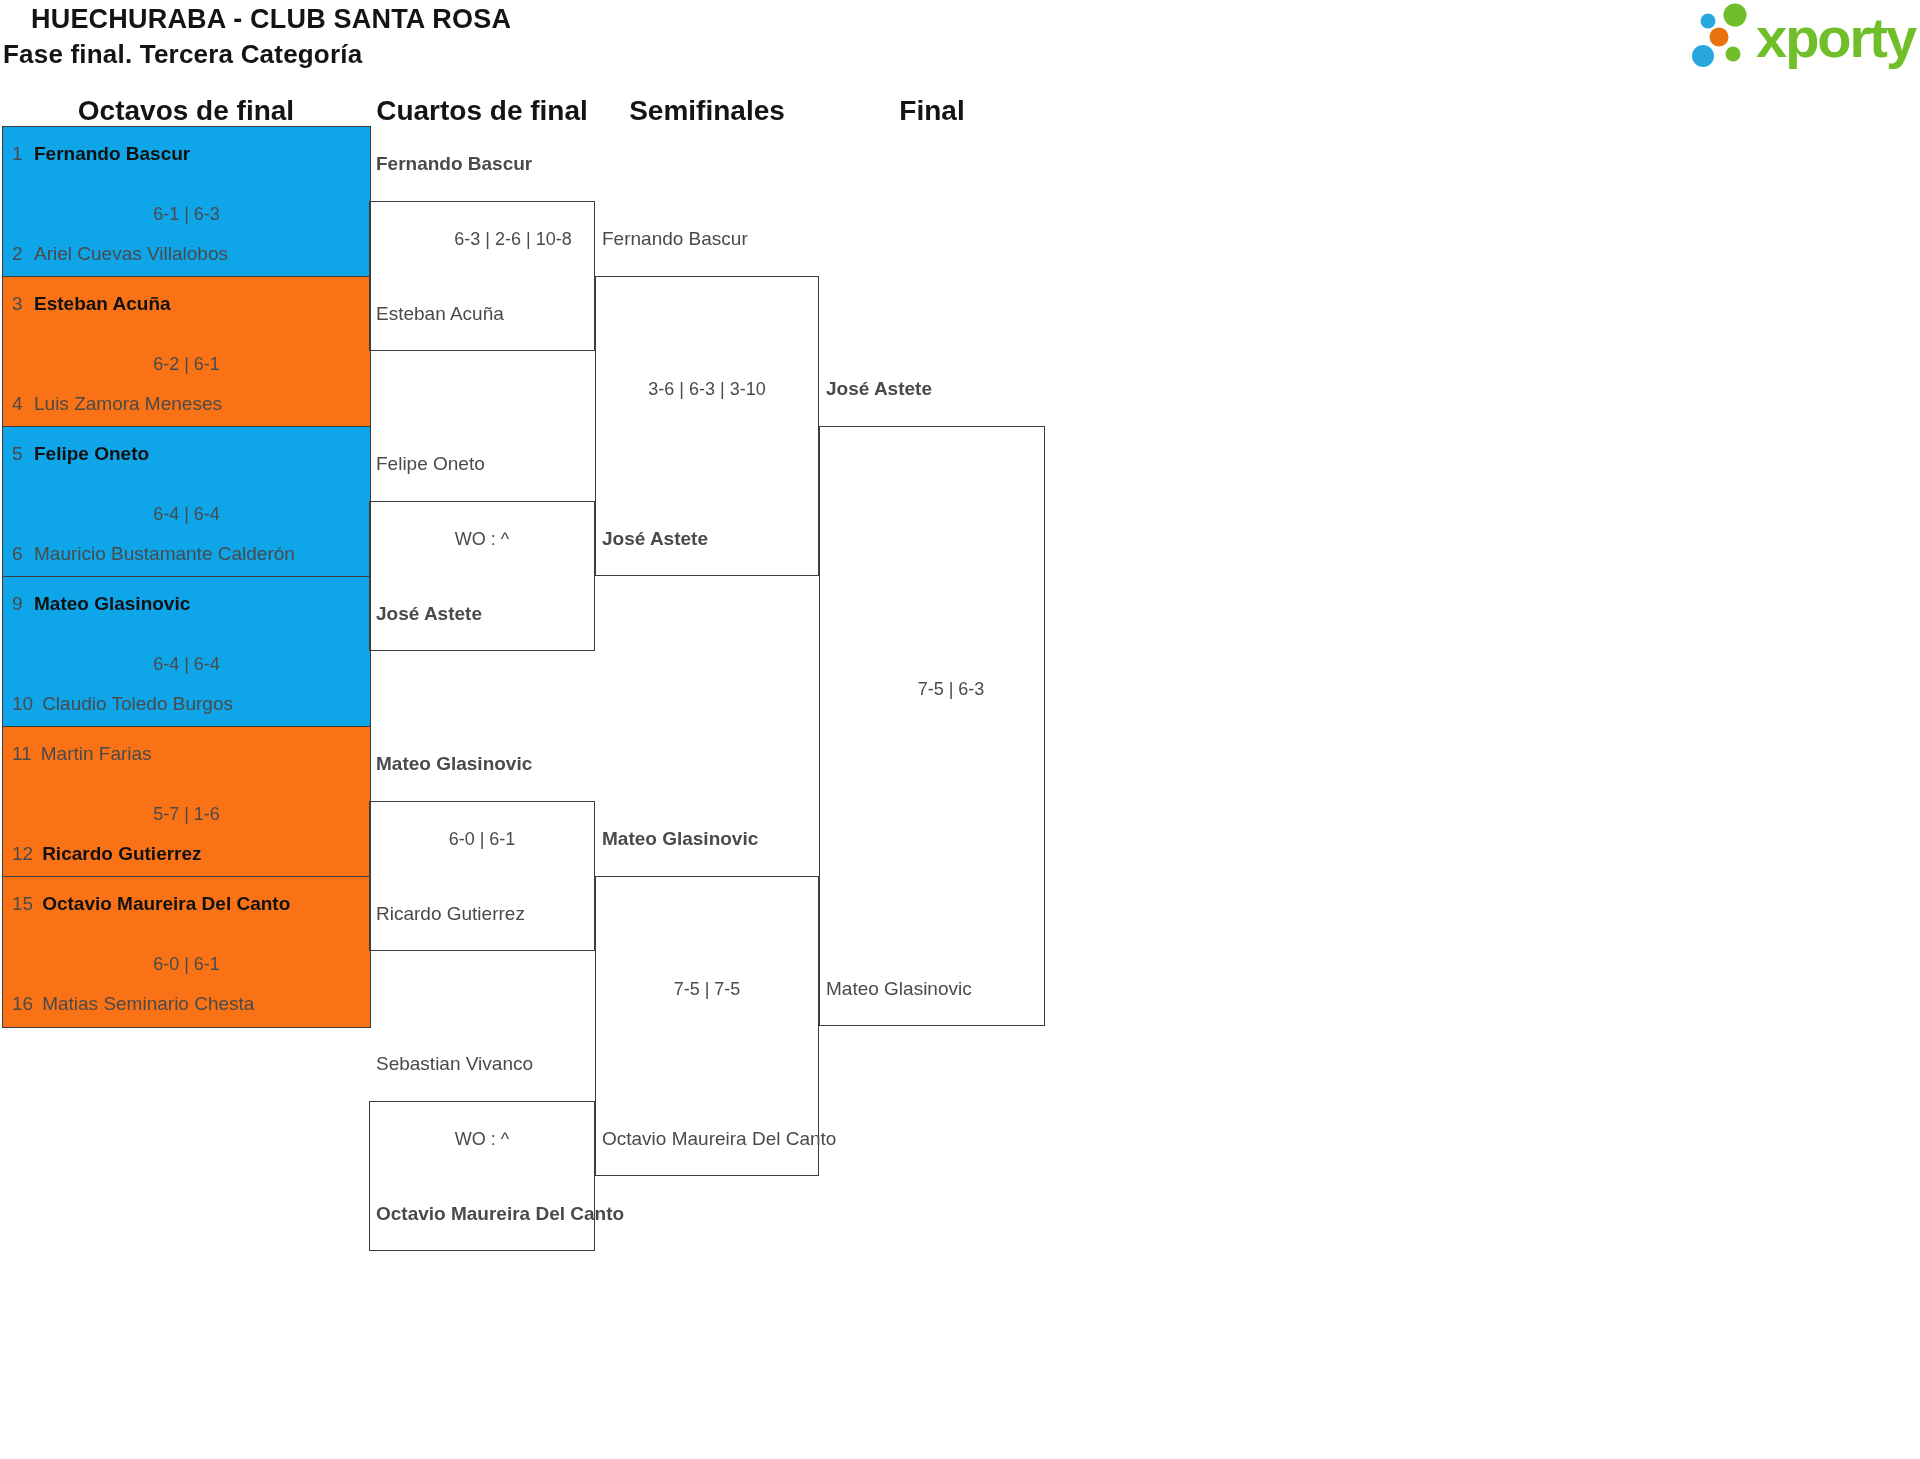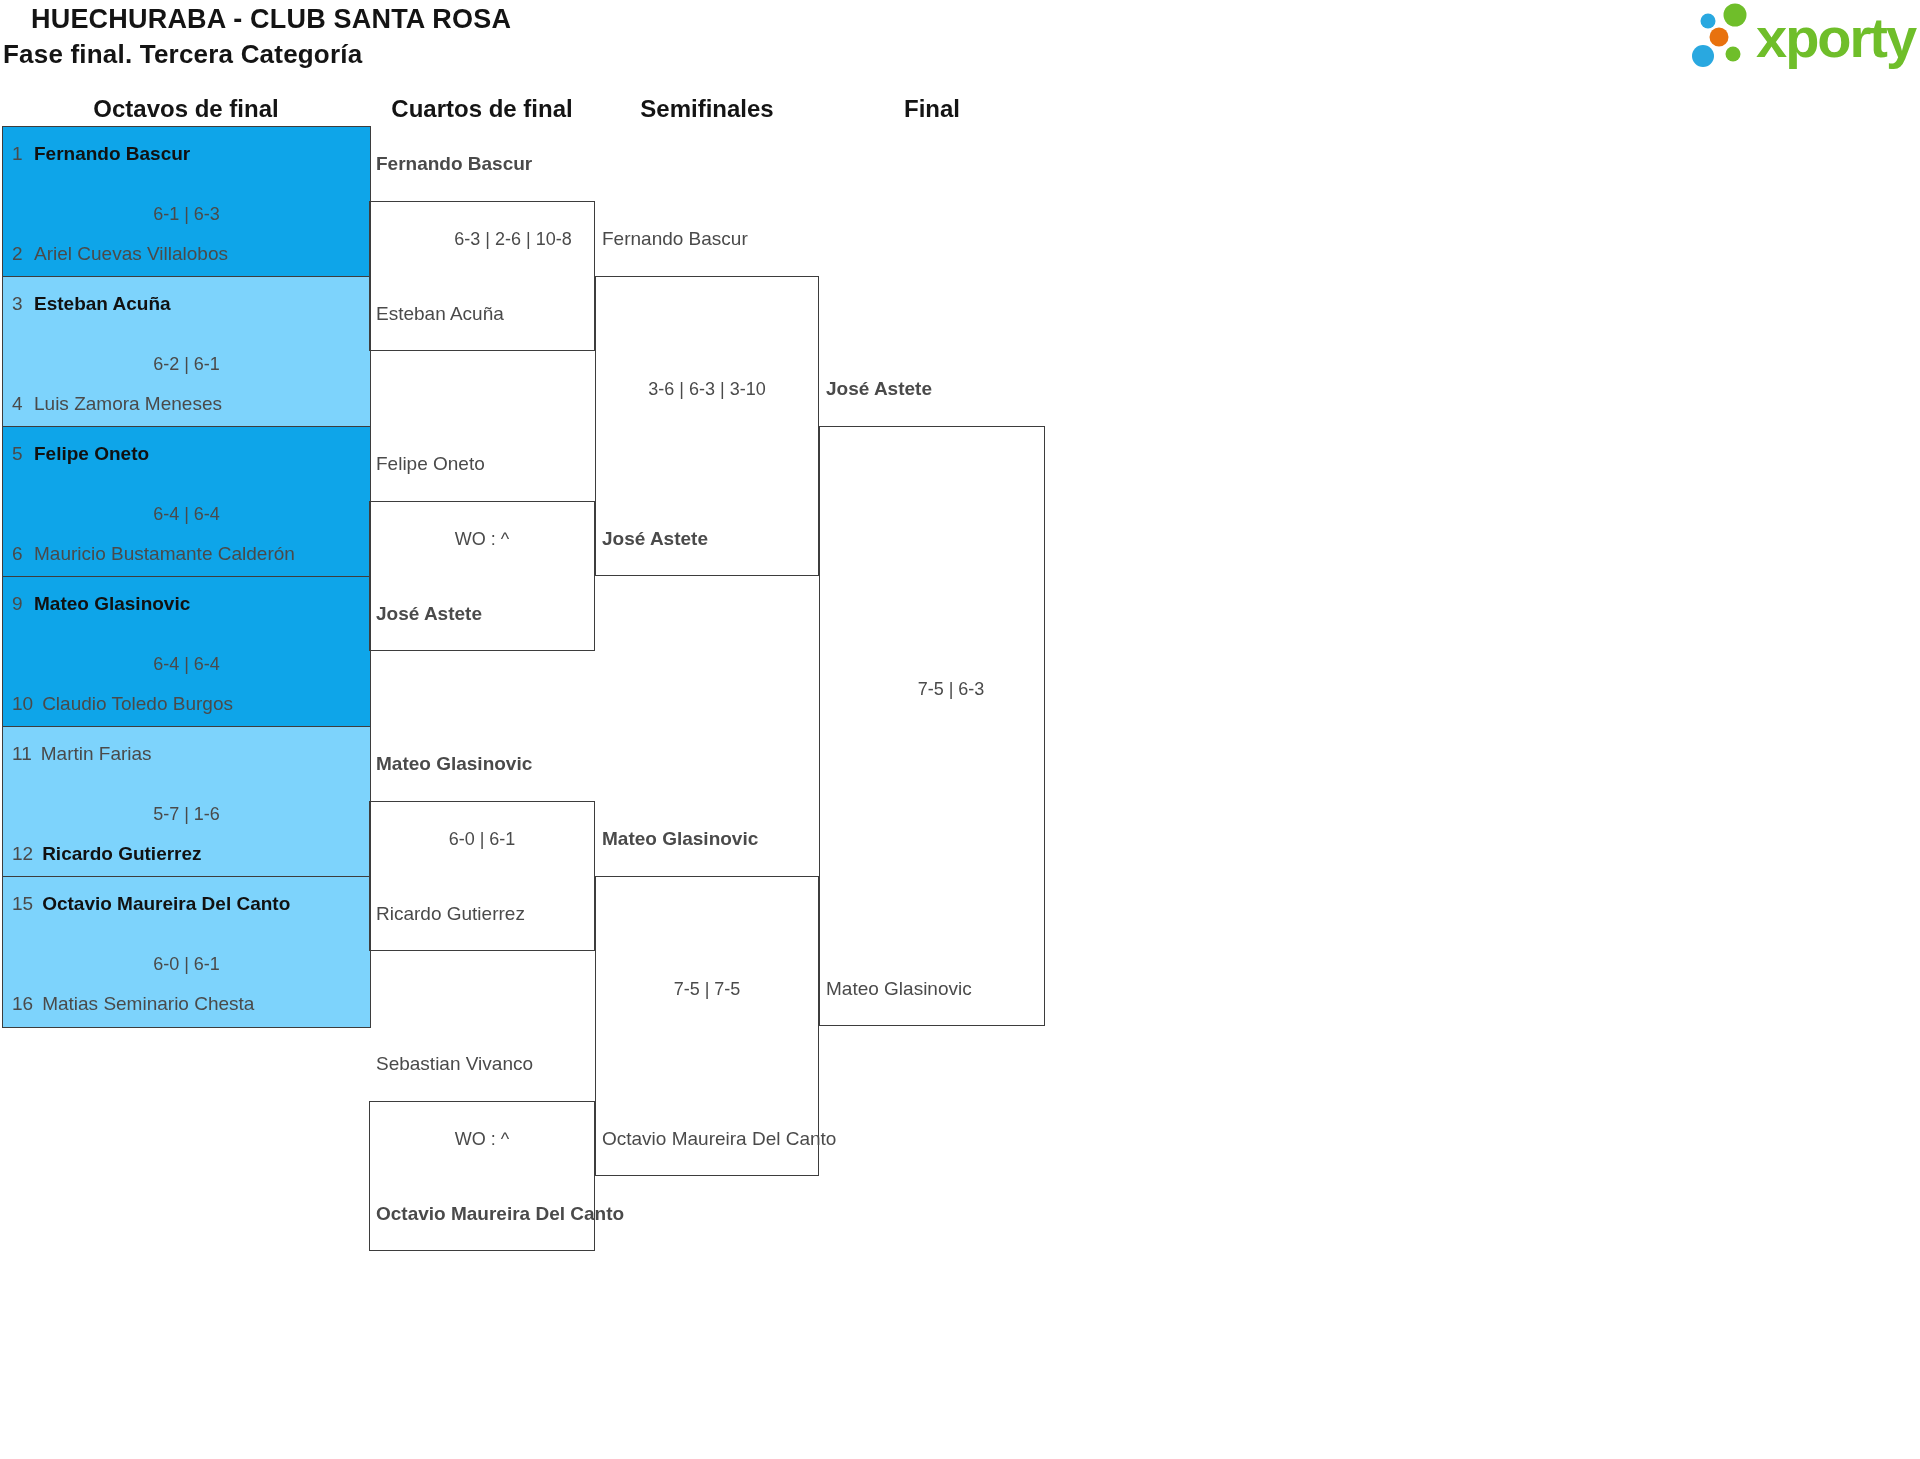--- a/index.html
+++ b/index.html
@@ -5,24 +5,24 @@
   html,body{margin:0;padding:0;}
   body{
     width:1920px;height:1459px;position:relative;background:#ffffff;
     font-family:"Liberation Sans","DejaVu Sans",sans-serif;color:#111;
     overflow:hidden;
   }
   
   .title{position:absolute;left:3px;top:2px;font-size:27px;font-weight:700;line-height:35px;color:#141414;letter-spacing:.2px;margin-left:28px;}
   .subtitle{position:absolute;left:3px;top:37px;font-size:26px;font-weight:700;line-height:35px;color:#141414;letter-spacing:.2px;}
   
-  .rhead{position:absolute;top:95px;height:26px;width:260px;text-align:center;font-size:24px;font-weight:600;color:#141414;}
+  .rhead{position:absolute;top:95px;height:26px;width:260px;text-align:center;font-size:28px;font-weight:600;color:#141414;}
   
   .r16col{position:absolute;left:2px;top:126px;width:367px;border:1.5px solid #3d3d3d;}
-  .m{position:relative;height:150px;box-sizing:border-box;background:#7dd3fc;}
+  .m{position:relative;height:150px;box-sizing:border-box;background:#f97316;}
   .m.shade{background:#0ea5e9;}
   .m:not(:last-child){border-bottom:1.5px solid #3d3d3d;}
   .p{position:absolute;left:9px;right:6px;height:22px;line-height:22px;white-space:nowrap;}
   .p.p1{top:16px;}
   .p.p2{top:116px;}
   .sc{position:absolute;top:76px;left:0;width:100%;height:22px;line-height:22px;text-align:center;font-size:18px;color:#4a4a4a;}
   .seed{display:inline-block;min-width:13px;margin-right:9px;font-size:19px;color:#4a4a4a;}
   .nm{font-size:19px;color:#4a4a4a;}
   .w{color:#111;font-weight:600;}
   .abox{position:absolute;box-sizing:border-box;border:1.5px solid #3d3d3d;background:transparent;}

